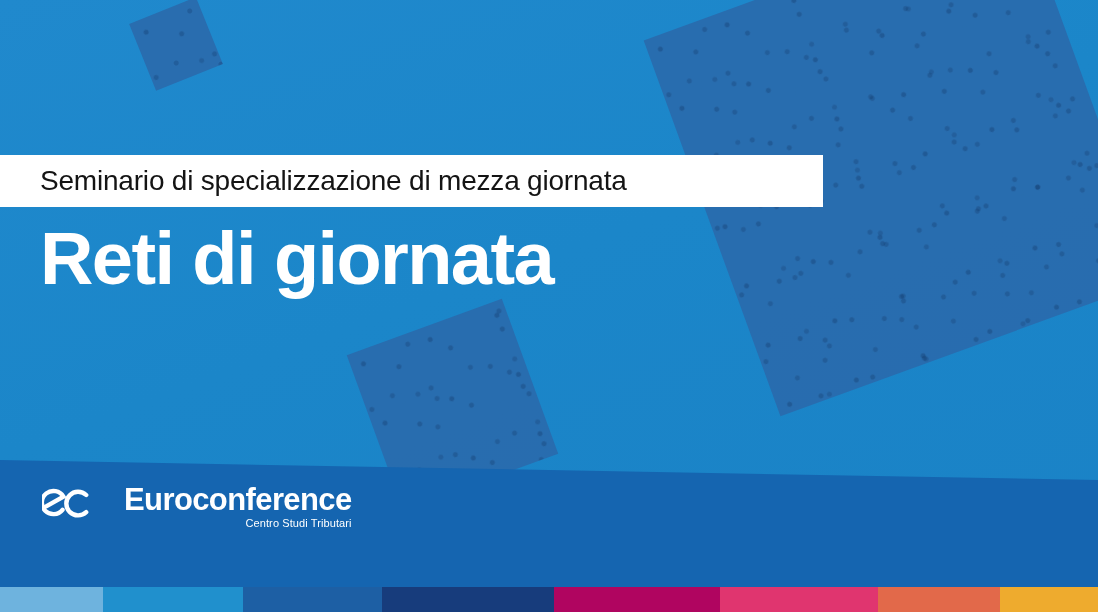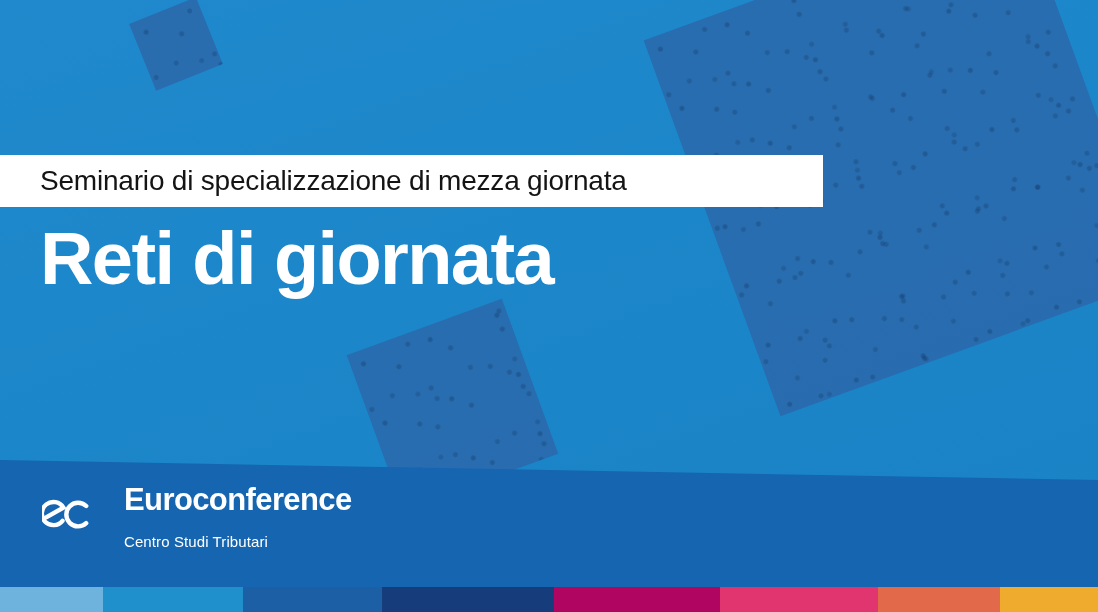--- a/index.html
+++ b/index.html
@@ -70,31 +70,31 @@
 
   
   #footer-band {
     position:absolute; left:0; top:452px;
     width:1098px; height:135px;
     background:#1565b0;
     clip-path:polygon(0 8px, 1098px 28px, 1098px 135px, 0 135px);
   }
   #logo-row {
     position:absolute; left:42px; top:484px;
-    display:flex; align-items:center; gap:14px;
+    display:flex; align-items:center; gap:14px;text-align:right;
   }
   #logo-mark { flex:0 0 auto; }
   #logo-wordmark { display:flex; flex-direction:column; }
   #brand-name {
     font-size:31px; font-weight:bold; color:#ffffff;
     letter-spacing:-.6px; line-height:1.02;
   }
   #brand-tagline {
-    font-size:15px; color:#ffffff; letter-spacing:.1px;
-    line-height:1.1; margin-top:18px;
+    font-size:11px; color:#ffffff; letter-spacing:.1px;
+    line-height:1.1; margin-top:1px;
   }
 
   
   #stripe-bar {
     position:absolute; left:0; bottom:0;
     width:1098px; height:25px;
     display:flex;
   }
   #stripe-bar .stripe { height:100%; }
 </style>

